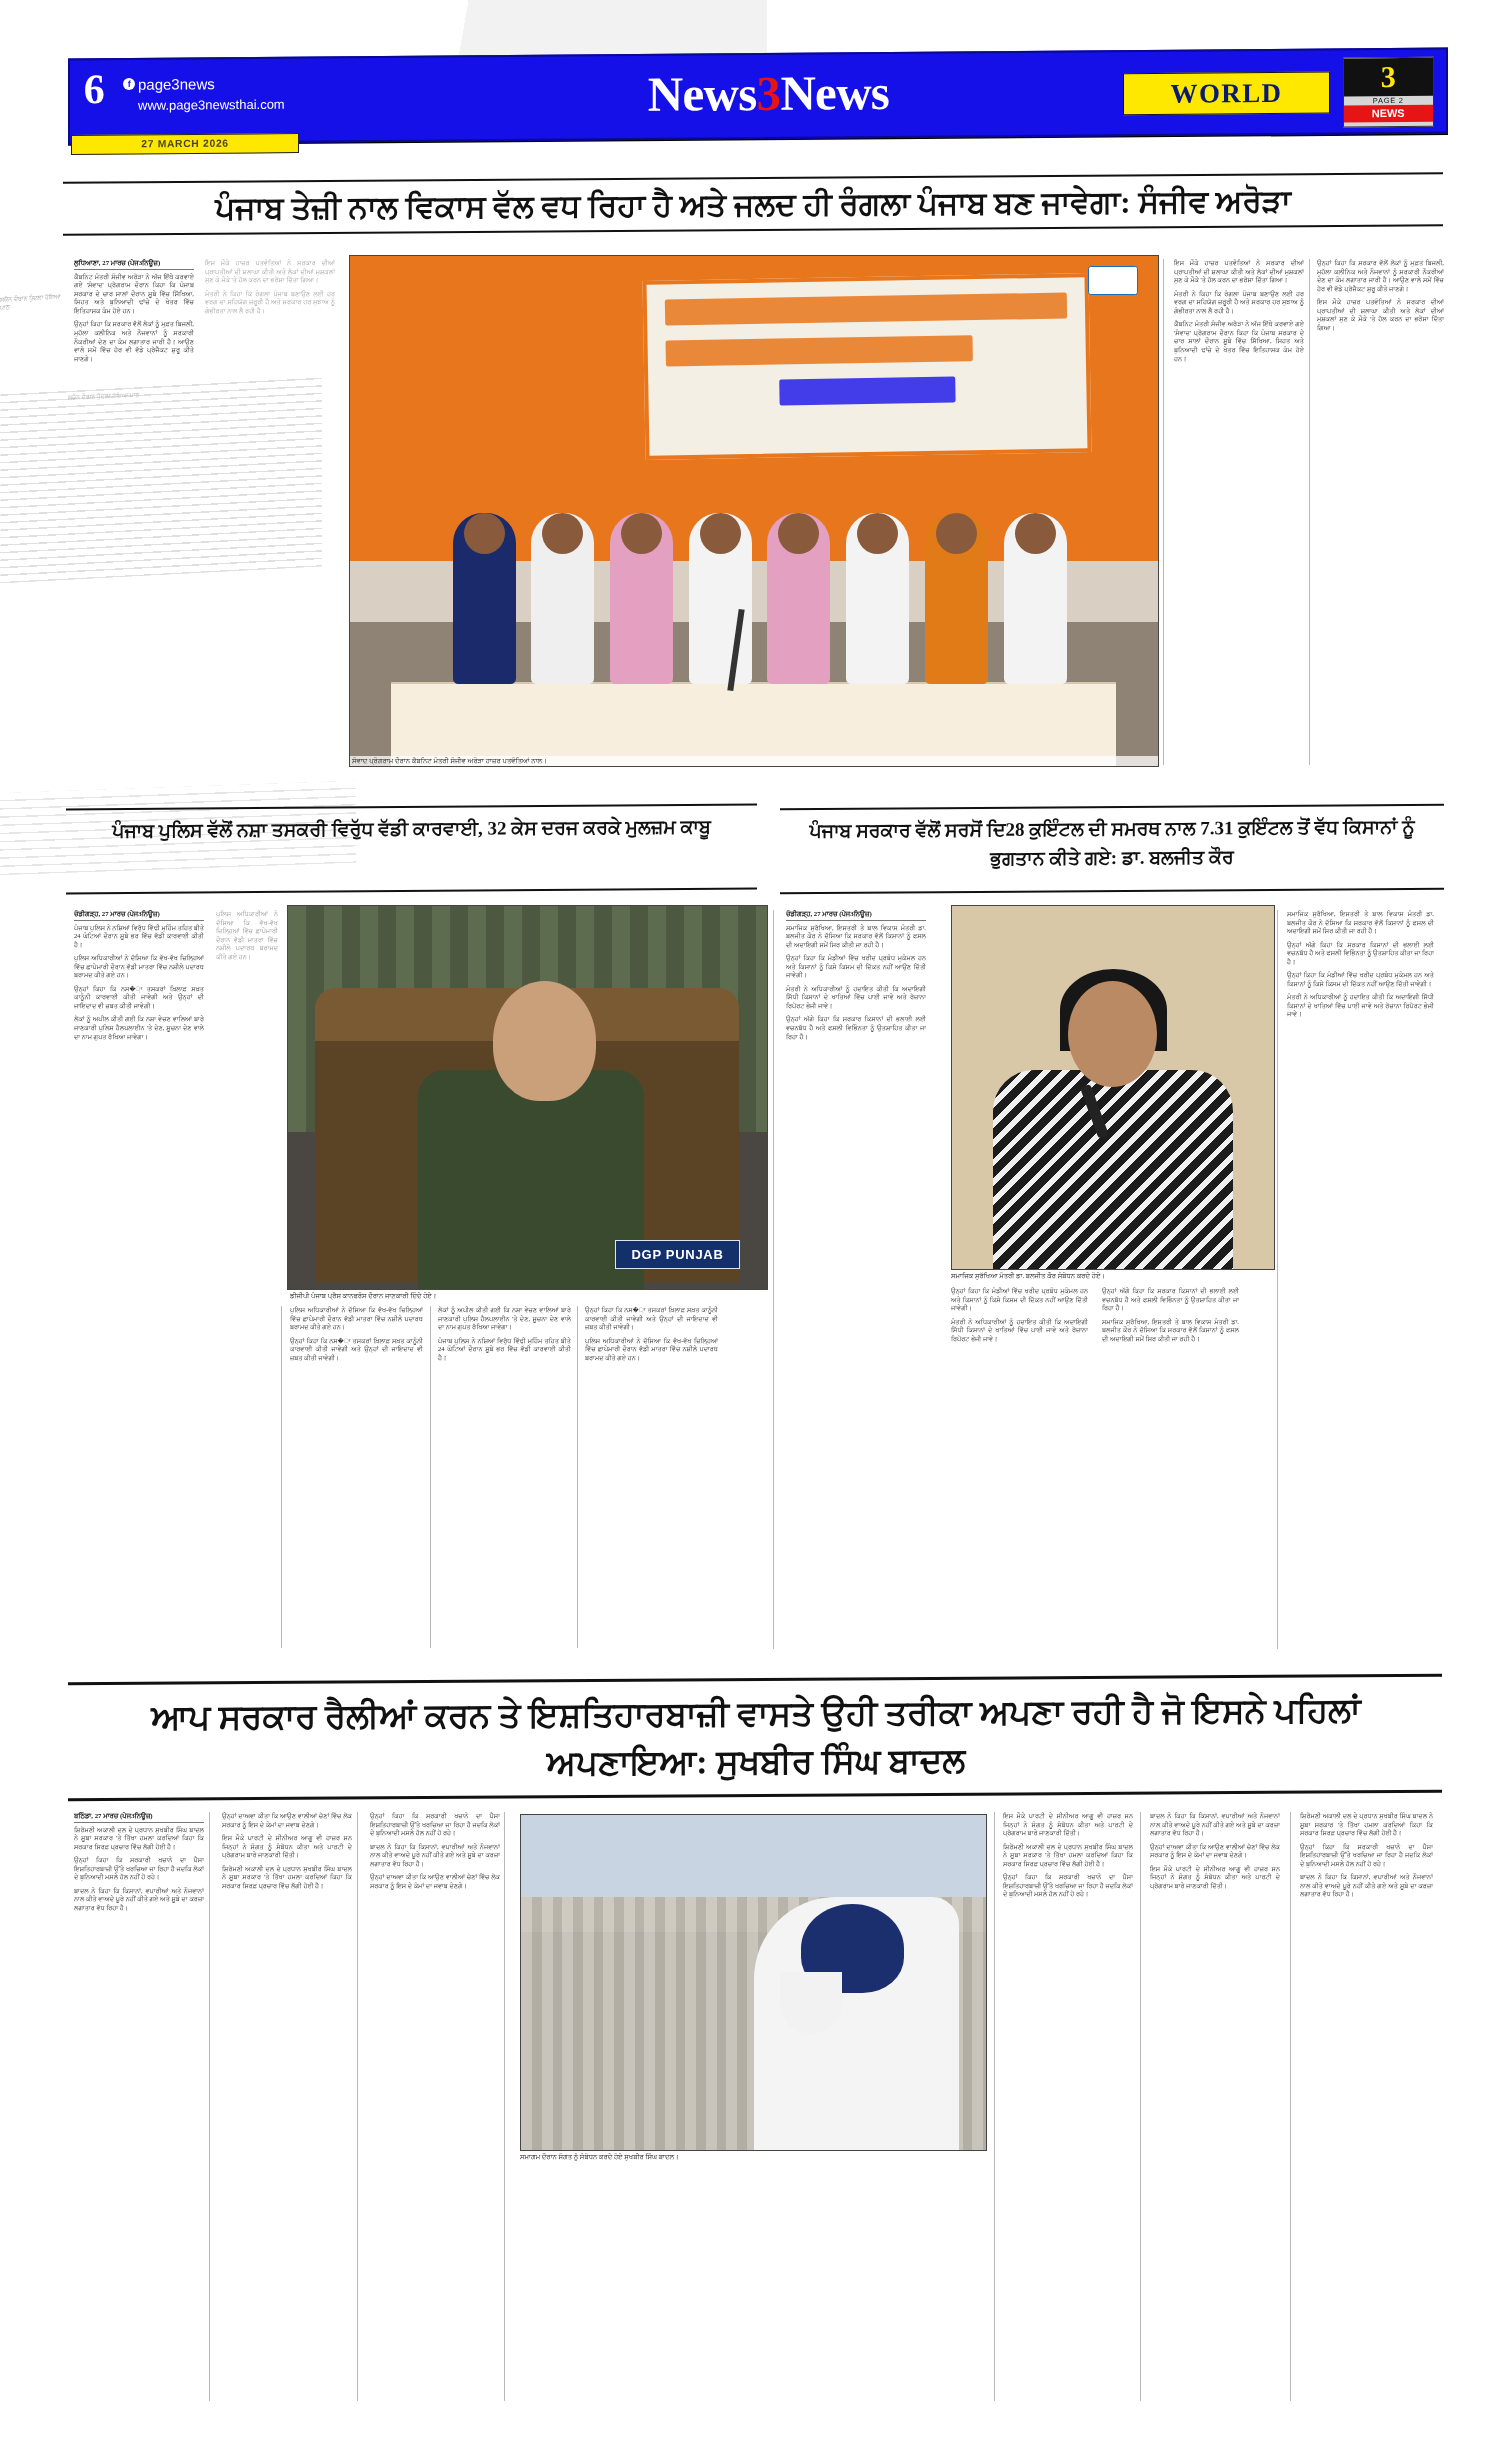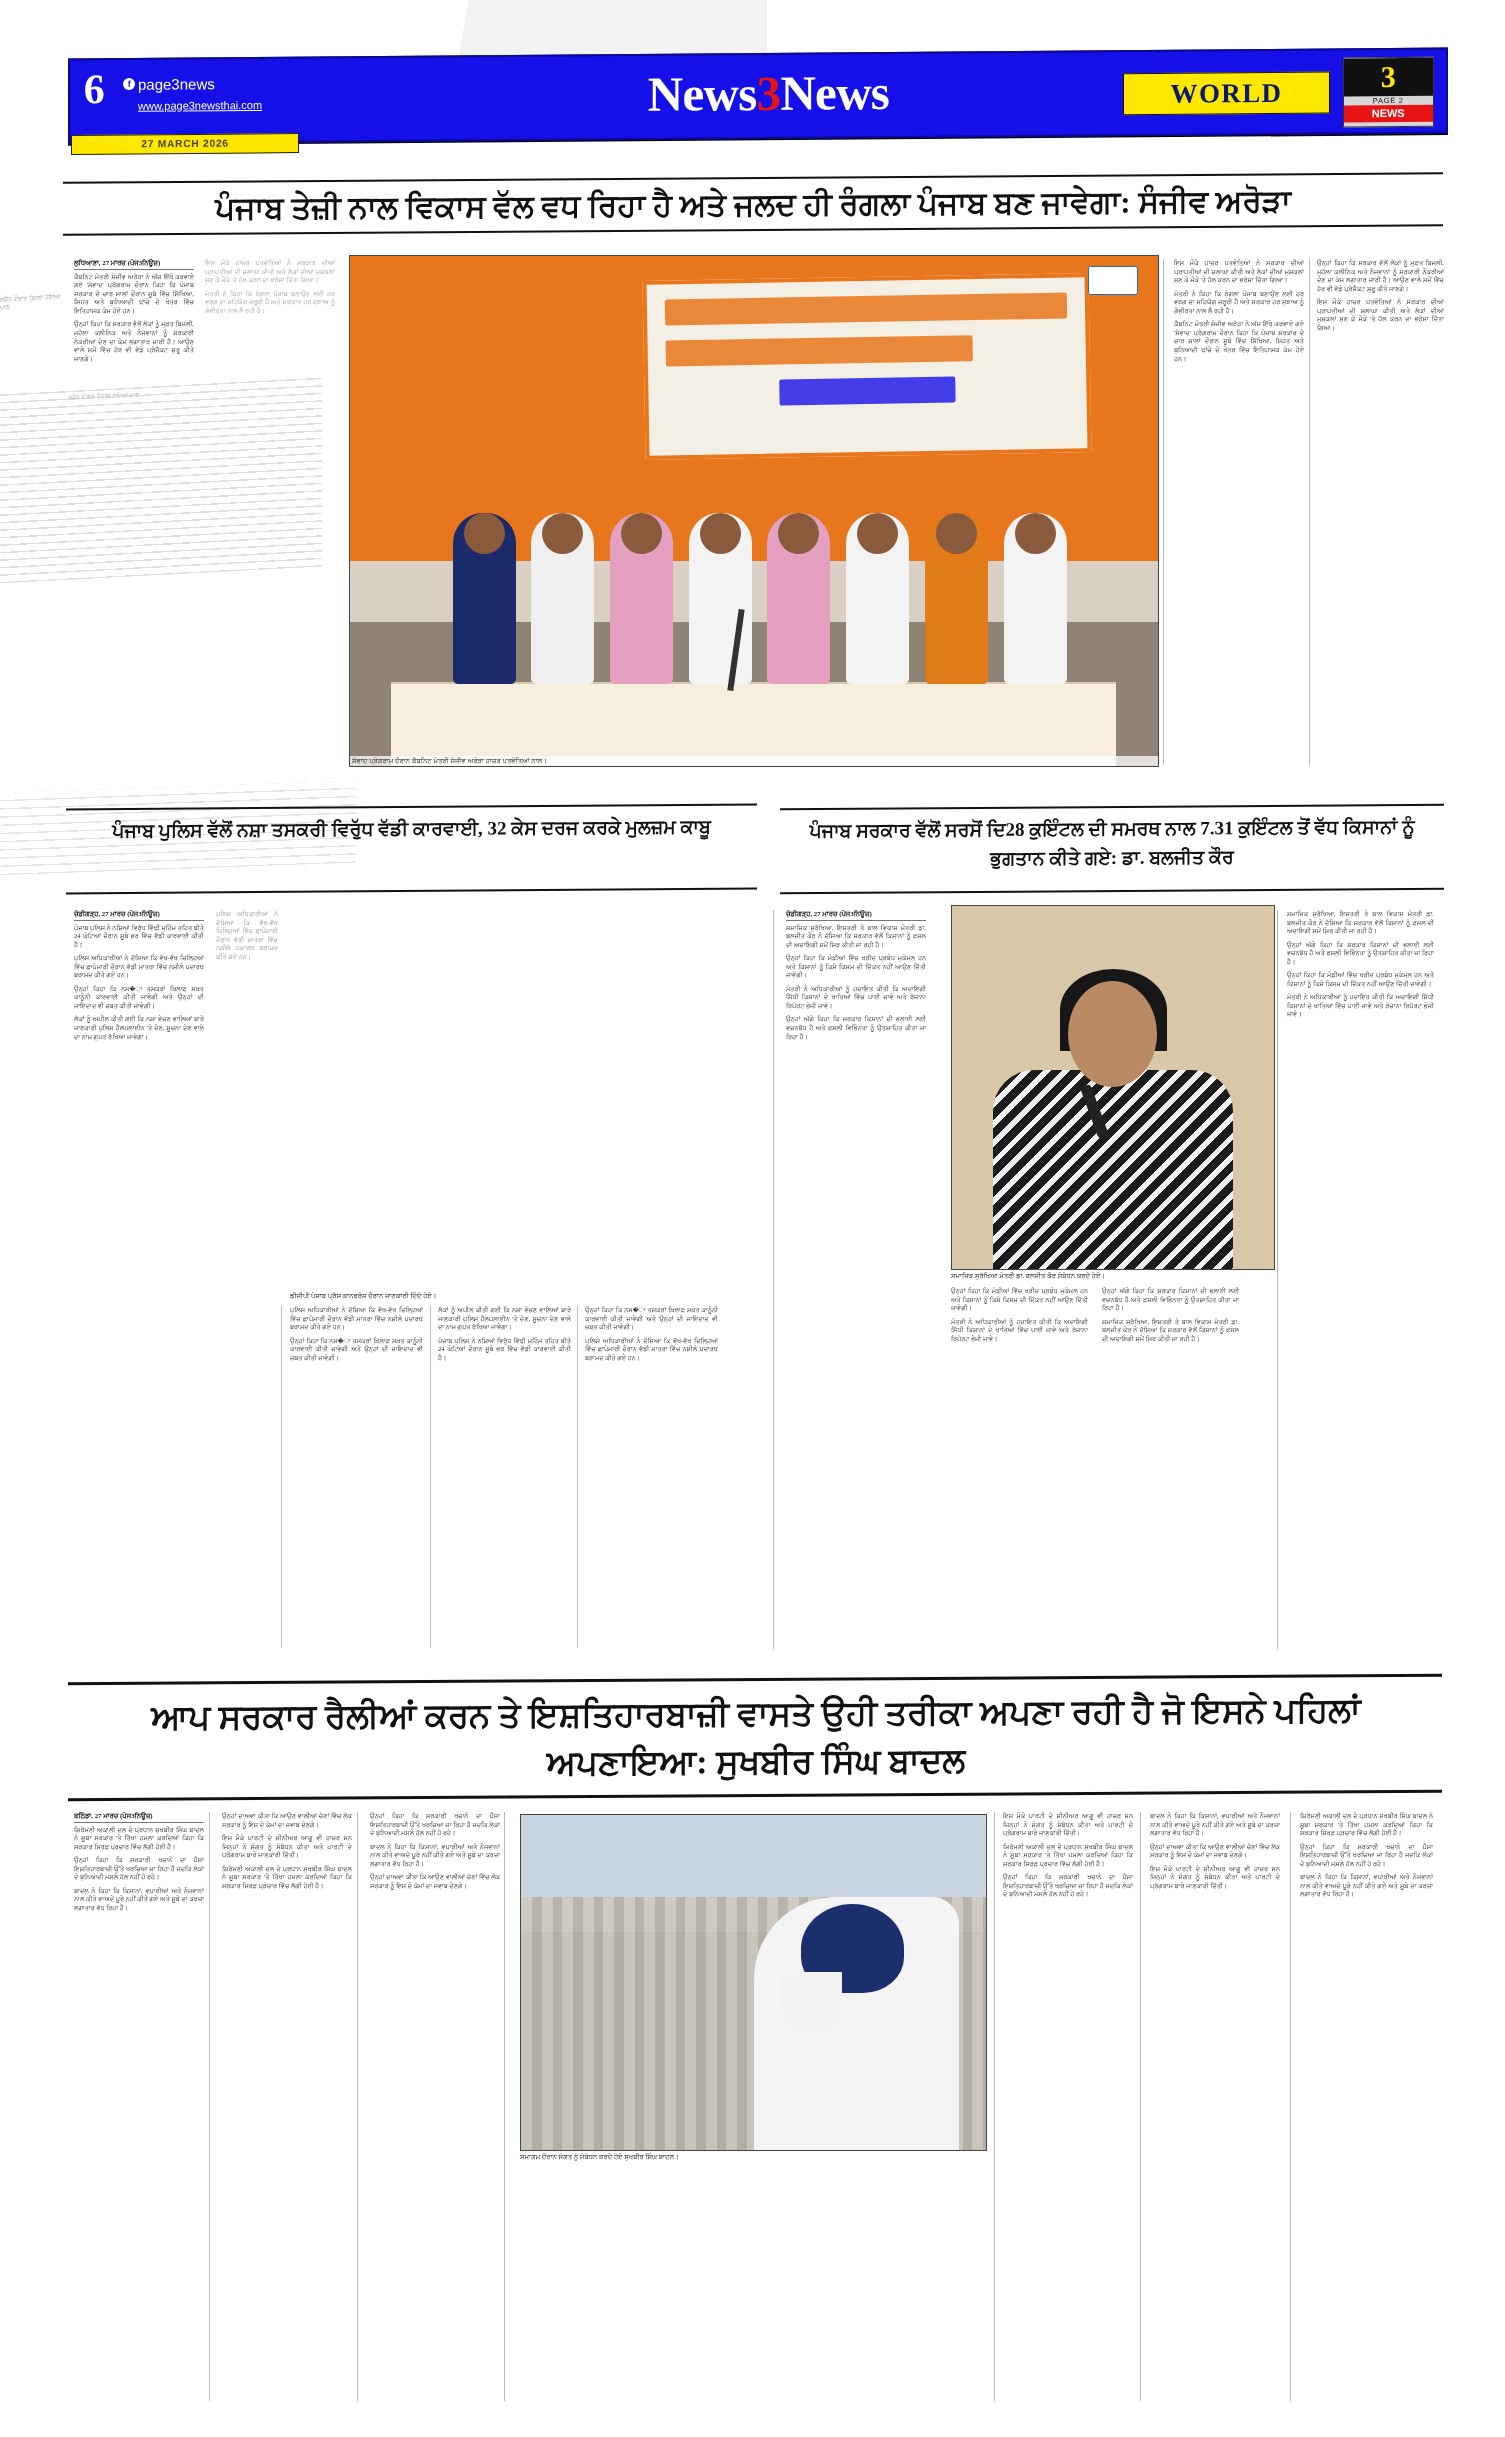--- a/index.html
+++ b/index.html
@@ -38,21 +38,21 @@
   .page-num {
     position:absolute; left:13.7px; top:8.2px;
     color:#ffffff; font-size:42px; font-weight:bold;
     font-family:"Liberation Serif", serif;
     line-height:42px;
   }
   .mast-site {
     position:absolute; left:68px; top:15px;
     color:#ffffff; font-size:15px; line-height:20.5px;
   }
-  .mast-site .line2 { font-size:11px;text-decoration:underline; }
+  .mast-site .line2 { font-size:13px; }
   .fb-dot {
     position:absolute; left:53px; top:18px;
     width:12.3px; height:12.3px; border-radius:50%;
     background:#ffffff; color:#1510e8; font-size:9px;
     text-align:center; line-height:12.3px; font-weight:bold;
   }
   .mast-title {
     position:absolute; left:452px; top:9.6px; width:493px;
     text-align:center;
     font-family:"Liberation Serif", serif;
@@ -386,20 +386,30 @@
     <p>ਇਸ ਮੌਕੇ ਹਾਜ਼ਰ ਪਤਵੰਤਿਆਂ ਨੇ ਸਰਕਾਰ ਦੀਆਂ ਪ੍ਰਾਪਤੀਆਂ ਦੀ ਸ਼ਲਾਘਾ ਕੀਤੀ ਅਤੇ ਲੋਕਾਂ ਦੀਆਂ ਮੁਸ਼ਕਲਾਂ ਸੁਣ ਕੇ ਮੌਕੇ 'ਤੇ ਹੱਲ ਕਰਨ ਦਾ ਭਰੋਸਾ ਦਿੱਤਾ ਗਿਆ।</p>
   </div>
   <div class="sidebar-stub">
     <span>ਸਕੈਨ ਦੌਰਾਨ ਧੁੰਦਲਾ ਹੋਇਆ ਪਾਠ</span>
   </div>
 
   <div class="rule rule-mid-a"></div>
   <div class="hl hl2l">ਪੰਜਾਬ ਪੁਲਿਸ ਵੱਲੋਂ ਨਸ਼ਾ ਤਸਕਰੀ ਵਿਰੁੱਧ ਵੱਡੀ ਕਾਰਵਾਈ, 32 ਕੇਸ ਦਰਜ ਕਰਕੇ ਮੁਲਜ਼ਮ ਕਾਬੂ</div>
   <div class="rule rule-mid-a2"></div>
 
+  <div class="photo ph2">
+    <div class="bgw"></div>
+    <div class="curtain"></div>
+    <div class="chair"></div>
+    <div class="torso"></div>
+    <div class="head"></div>
+    <div class="nameplate">
+      <span>DGP PUNJAB</span>
+    </div>
+  </div>
   <div class="blk-caption" style="left:290px; top:1292px; width:472px;">ਡੀਜੀਪੀ ਪੰਜਾਬ ਪ੍ਰੈਸ ਕਾਨਫਰੰਸ ਦੌਰਾਨ ਜਾਣਕਾਰੀ ਦਿੰਦੇ ਹੋਏ।</div>
 
   <div class="col" style="left:74px; top:910px; width:130px; height:739px;">
     <div class="byline">ਚੰਡੀਗੜ੍ਹ, 27 ਮਾਰਚ (ਪੇਜ3ਨਿਊਜ਼)</div>
     <p>ਪੰਜਾਬ ਪੁਲਿਸ ਨੇ ਨਸ਼ਿਆਂ ਵਿਰੁੱਧ ਵਿੱਢੀ ਮੁਹਿੰਮ ਤਹਿਤ ਬੀਤੇ 24 ਘੰਟਿਆਂ ਦੌਰਾਨ ਸੂਬੇ ਭਰ ਵਿੱਚ ਵੱਡੀ ਕਾਰਵਾਈ ਕੀਤੀ ਹੈ।</p>
     <p>ਪੁਲਿਸ ਅਧਿਕਾਰੀਆਂ ਨੇ ਦੱਸਿਆ ਕਿ ਵੱਖ-ਵੱਖ ਜ਼ਿਲ੍ਹਿਆਂ ਵਿੱਚ ਛਾਪੇਮਾਰੀ ਦੌਰਾਨ ਵੱਡੀ ਮਾਤਰਾ ਵਿੱਚ ਨਸ਼ੀਲੇ ਪਦਾਰਥ ਬਰਾਮਦ ਕੀਤੇ ਗਏ ਹਨ।</p>
     <p>ਉਨ੍ਹਾਂ ਕਿਹਾ ਕਿ ਨਸ�਼ਾ ਤਸਕਰਾਂ ਖ਼ਿਲਾਫ਼ ਸਖ਼ਤ ਕਾਨੂੰਨੀ ਕਾਰਵਾਈ ਕੀਤੀ ਜਾਵੇਗੀ ਅਤੇ ਉਨ੍ਹਾਂ ਦੀ ਜਾਇਦਾਦ ਵੀ ਜ਼ਬਤ ਕੀਤੀ ਜਾਵੇਗੀ।</p>
     <p>ਲੋਕਾਂ ਨੂੰ ਅਪੀਲ ਕੀਤੀ ਗਈ ਕਿ ਨਸ਼ਾ ਵੇਚਣ ਵਾਲਿਆਂ ਬਾਰੇ ਜਾਣਕਾਰੀ ਪੁਲਿਸ ਹੈਲਪਲਾਈਨ 'ਤੇ ਦੇਣ, ਸੂਚਨਾ ਦੇਣ ਵਾਲੇ ਦਾ ਨਾਮ ਗੁਪਤ ਰੱਖਿਆ ਜਾਵੇਗਾ।</p>
   </div>
   <div class="col" style="left:216px; top:910px; width:62px; height:739px; opacity:.5;">

